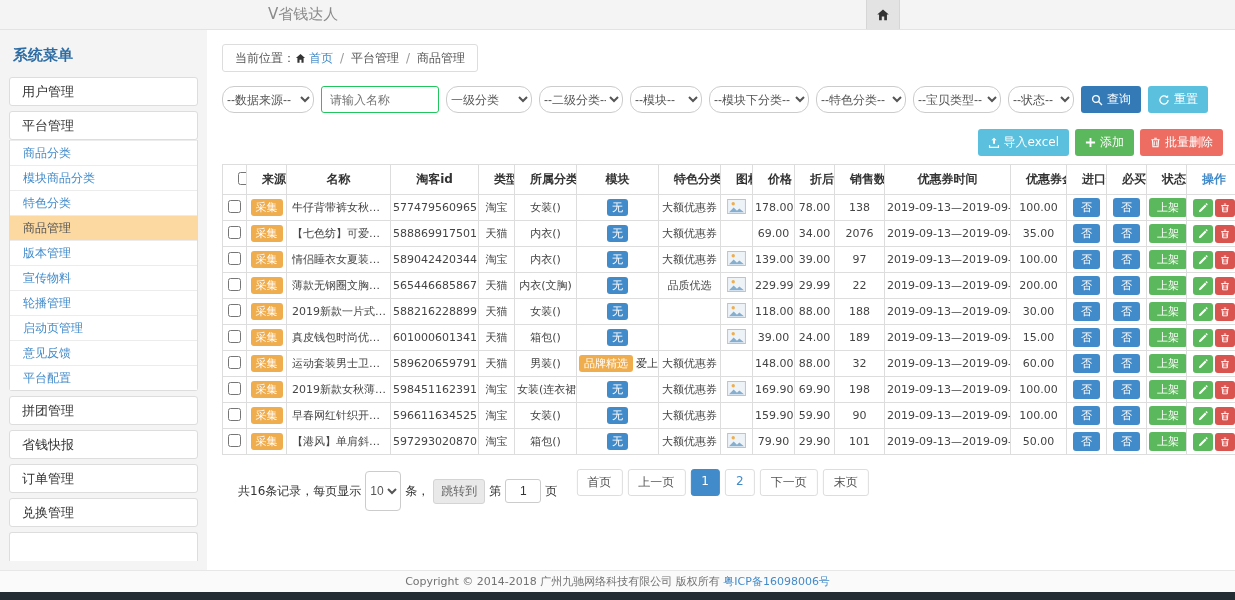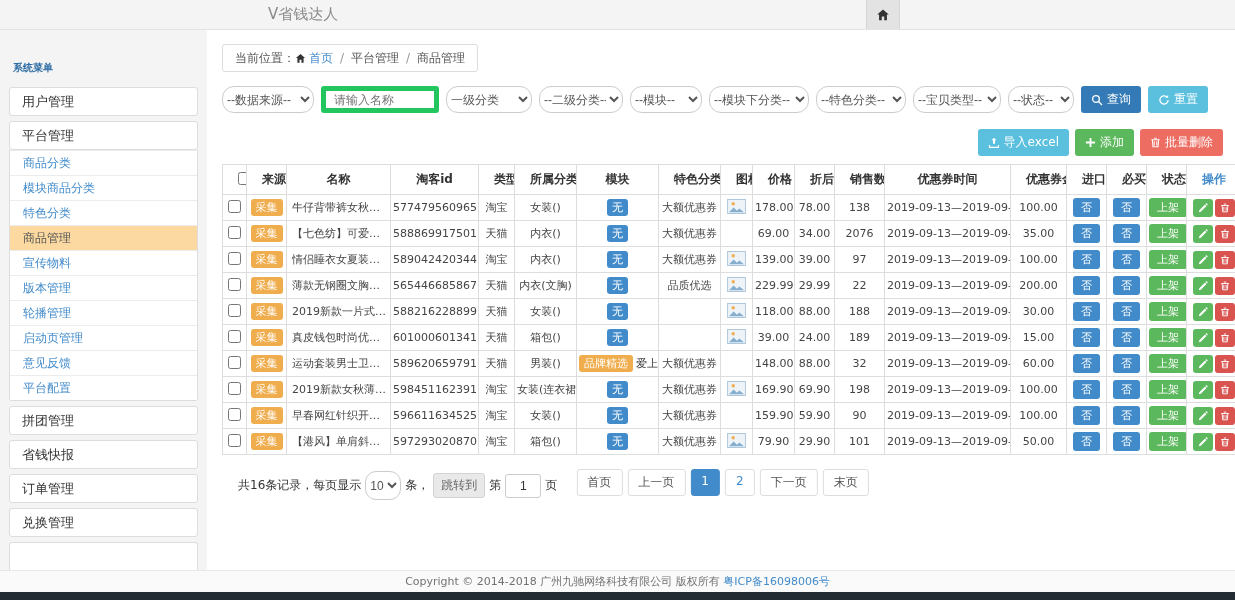--- a/index.html
+++ b/index.html
@@ -16,21 +16,21 @@
     font-size:15px; color:#8a8a8a; }
   .topbar-right { position:absolute; left:866px; top:0; height:29px; display:flex; align-items:stretch; }
   .home-btn { width:34px; background:#e3e3e3; border-left:1px solid #d6d6d6;
     border-right:1px solid #d6d6d6; display:flex; align-items:center; justify-content:center; cursor:pointer; }
   .welcome { display:flex; align-items:center; padding:0 14px; color:#555; cursor:pointer; }
   .caret-down { display:inline-block; margin-left:5px; border-left:4px solid transparent;
     border-right:4px solid transparent; border-top:4px solid #555; }
   
   .sidebar { position:absolute; top:30px; left:0; width:207px; bottom:30px;
     background:#f4f4f4; padding:12px 9px 0 9px; overflow:hidden; }
-  .sidebar-title { color:#2e6da4; font-size:10px; font-weight:bold; margin:19px 0 12px 4px; }
+  .sidebar-title { color:#2e6da4; font-size:15px; font-weight:bold; margin:4px 0 12px 4px; }
   .side-block { margin-bottom:5px; }
   .side-group { background:#fff; border:1px solid #ddd; border-radius:3px; height:29px;
     line-height:27px; padding-left:12px; color:#333; font-size:13px; cursor:pointer; }
   .side-group.partial { border-bottom:none; border-radius:3px 3px 0 0; }
   .side-sub { background:#fff; border:1px solid #ddd; border-top:none; border-radius:0 0 3px 3px; }
   .side-sub-item { height:25px; line-height:24px; padding-left:13px; color:#428bca;
     font-size:12px; border-top:1px solid #ececec; cursor:pointer; background:#fff; }
   .side-sub-item.active { background:#fbd9a0; color:#555; }
   
   .main { position:absolute; left:207px; top:30px; right:0; bottom:30px;
@@ -38,21 +38,21 @@
   .breadcrumb { display:inline-flex; align-items:center; border:1px solid #ddd;
     border-radius:3px; background:#fff; height:28px; padding:0 12px; color:#555; }
   .breadcrumb .home-link { color:#428bca; display:inline-flex; align-items:center; gap:3px; cursor:pointer; }
   .breadcrumb .bc-sep { margin:0 7px; color:#999; }
   .breadcrumb .bc-item { color:#555; }
   
   .filter-bar { display:flex; gap:7px; margin-top:14px; align-items:center; flex-wrap:nowrap; }
   #filter-selects { display:contents; }
   .filter-select { height:27px; border:1px solid #ccc; border-radius:12px; background:#fff;
     color:#555; font-size:12px; }
-  .filter-input { height:27px; border:5px solid #22c55e; border-radius:3px; padding:0 8px;
+  .filter-input { height:27px; border:1px solid #22c55e; border-radius:3px; padding:0 8px;
     font-size:12px; width:118px; color:#555; }
   .btn { height:27px; border:none; border-radius:3px; color:#fff; font-size:12px;
     padding:0 10px; display:inline-flex; align-items:center; gap:4px; cursor:pointer;
     font-family:inherit; white-space:nowrap; }
   .btn-primary { background:#337ab7; }
   .btn-info { background:#5bc0de; }
   .btn-success { background:#5cb85c; }
   .btn-danger { background:#ed6d62;justify-content:flex-end; }
   
   .action-bar { display:flex; justify-content:flex-end; gap:6px; margin-top:16px; }
@@ -72,21 +72,21 @@
   .mini-blue { background:#428bca; }
   .mini-green { background:#5cb85c; }
   .op-btn { display:inline-flex; width:20px; height:18px; border-radius:3px;
     align-items:center; justify-content:center; margin:0 1px; cursor:pointer; vertical-align:middle; }
   .op-green { background:#5cb85c; }
   .op-red { background:#d9534f; }
   
   .table-footer { position:relative; height:44px; margin-top:10px; }
   .records-info { position:absolute; left:16px; top:6px; display:flex; align-items:center; gap:4px;
     color:#333; font-size:12px; }
-  .per-page { height:29px; border:1px solid #ccc; border-radius:11px; background:#fff; font-size:12px; color:#555; }
+  .per-page { height:40px; border:1px solid #ccc; border-radius:4px; background:#fff; font-size:12px; color:#555; }
   .jump-chip { background:#e9e9e9; border:1px solid #d4d4d4; border-radius:3px;
     padding:3px 7px; color:#666; cursor:pointer; }
   .jump-input { width:36px; height:24px; border:1px solid #ccc; border-radius:3px;
     text-align:center; font-size:12px; color:#333; }
   .pager { position:absolute; left:50%; transform:translateX(-50%); top:4px; display:flex; gap:5px; }
   .pager-btn { border:1px solid #ddd; background:#fff; color:#555; font-size:12px;
     padding:4px 10px; border-radius:3px; cursor:pointer; }
   .pager-btn.num { color:#428bca; }
   .pager-btn.active { background:#428bca; color:#fff; border-color:#428bca; }
   
@@ -118,22 +118,22 @@
       <div class="side-block">
         <div class="side-group">用户管理</div>
       </div>
       <div class="side-block">
         <div class="side-group">平台管理</div>
         <div class="side-sub">
           <div class="side-sub-item">商品分类</div>
           <div class="side-sub-item">模块商品分类</div>
           <div class="side-sub-item">特色分类</div>
           <div class="side-sub-item active">商品管理</div>
+          <div class="side-sub-item">版本管理</div>
           <div class="side-sub-item">宣传物料</div>
-          <div class="side-sub-item">版本管理</div>
           <div class="side-sub-item">轮播管理</div>
           <div class="side-sub-item">启动页管理</div>
           <div class="side-sub-item">意见反馈</div>
           <div class="side-sub-item">平台配置</div>
         </div>
       </div>
       <div class="side-block">
         <div class="side-group">拼团管理</div>
       </div>
       <div class="side-block">

